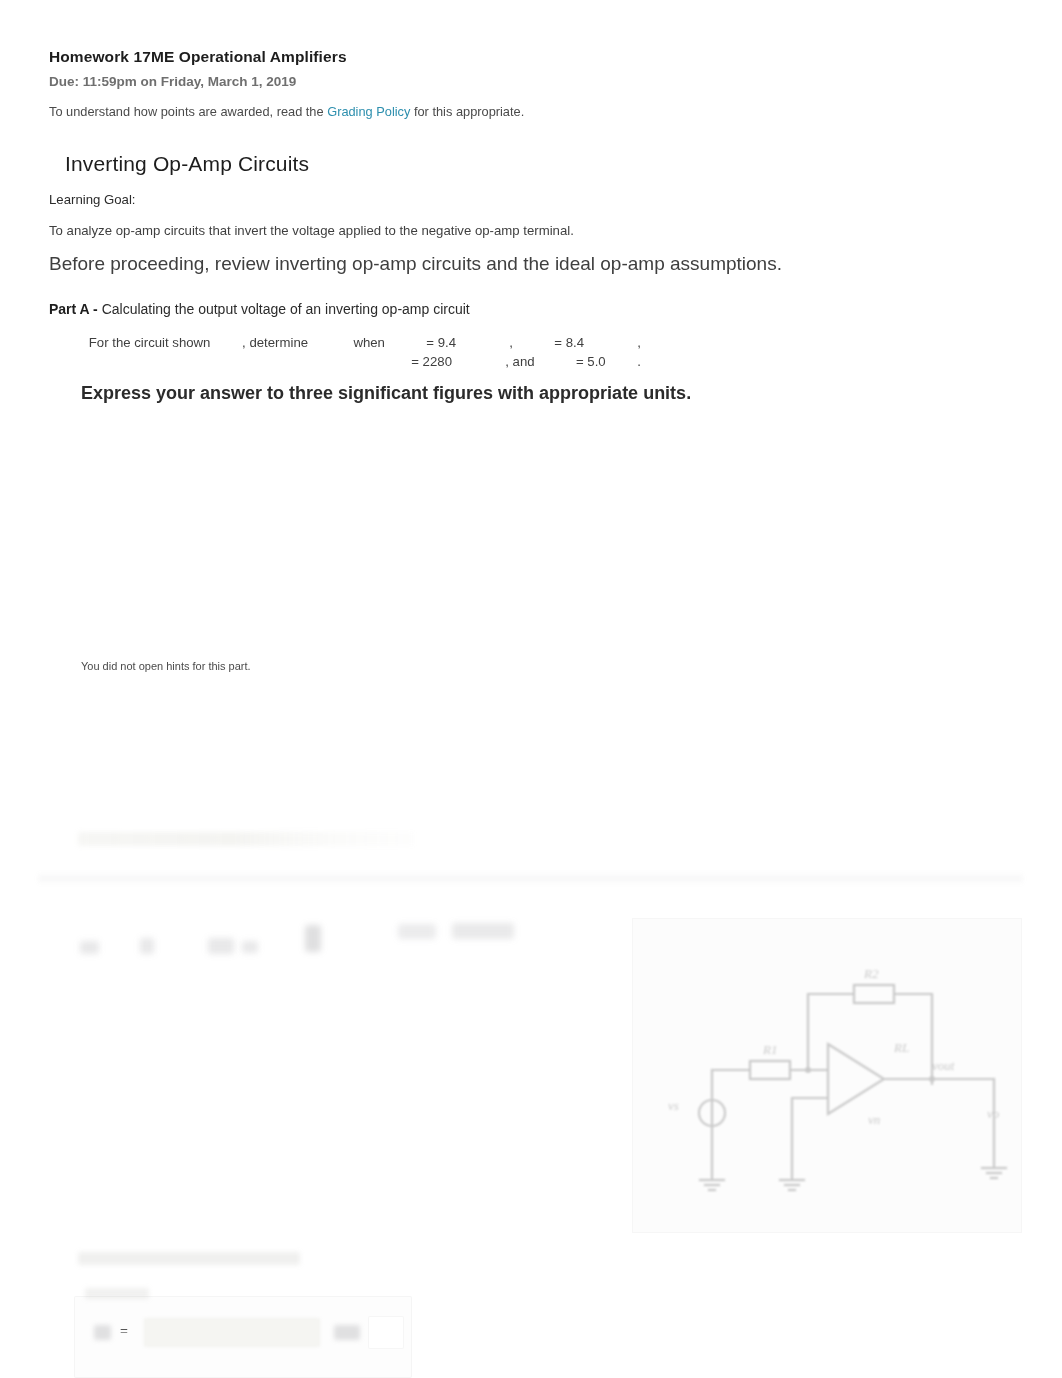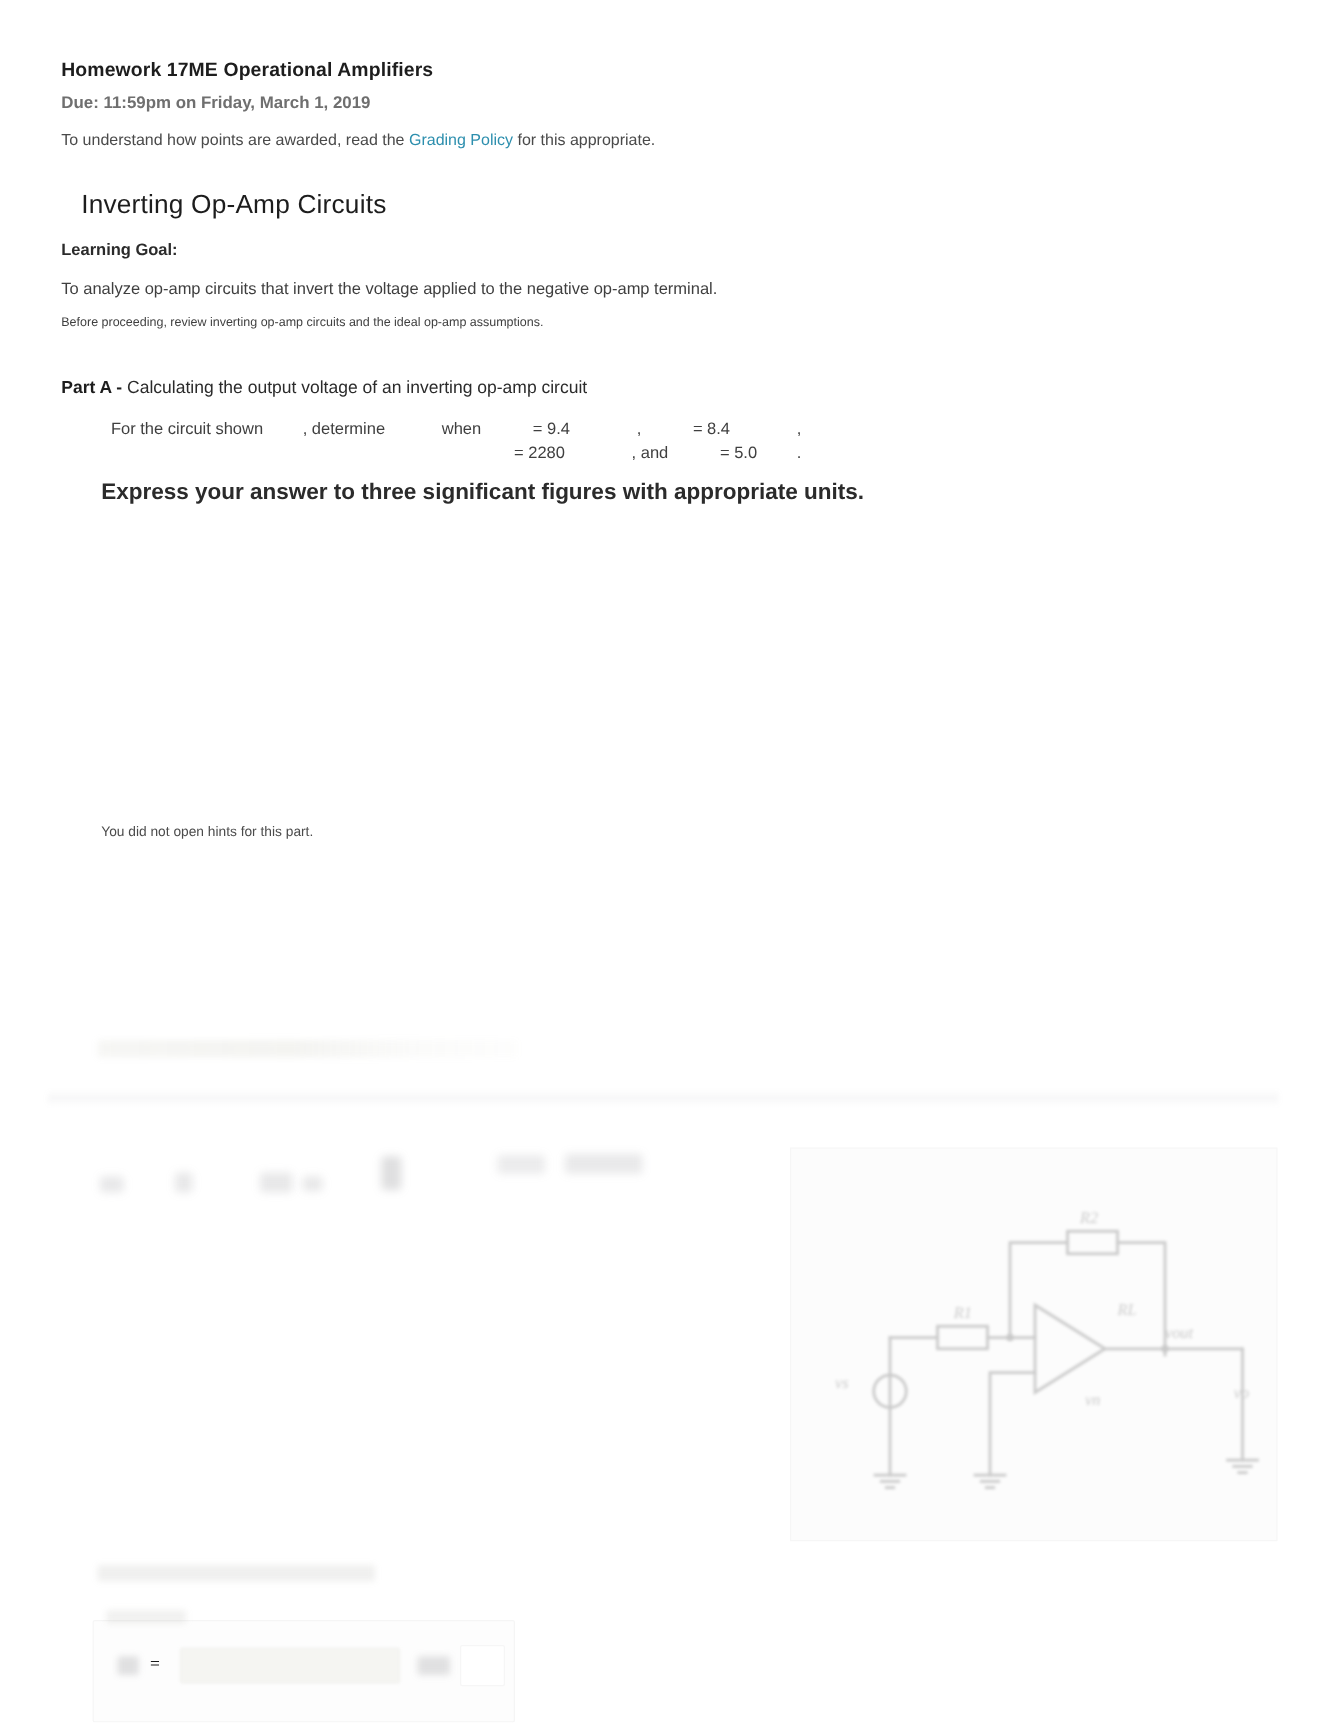--- a/index.html
+++ b/index.html
@@ -63,35 +63,35 @@
     color: #1d1d1d;
     letter-spacing: 0.15px;
   }
 
   
   .lg-label {
     position: absolute;
     left: 49px;
     top: 192px;
     font-size: 13.2px;
-    font-weight: bold;
+    font-weight: normal;
     color: #2b2b2b;
   }
   .lg-line1 {
     position: absolute;
     left: 49px;
     top: 223px;
     font-size: 13.2px;
     color: #3f3f3f;
   }
   .lg-line2 {
     position: absolute;
     left: 49px;
     top: 253px;
-    font-size: 10px;
+    font-size: 19px;
     color: #3f3f3f;
   }
 
   
   .parta-head {
     position: absolute;
     left: 49px;
     top: 301px;
     font-size: 14px;
     color: #2b2b2b;

